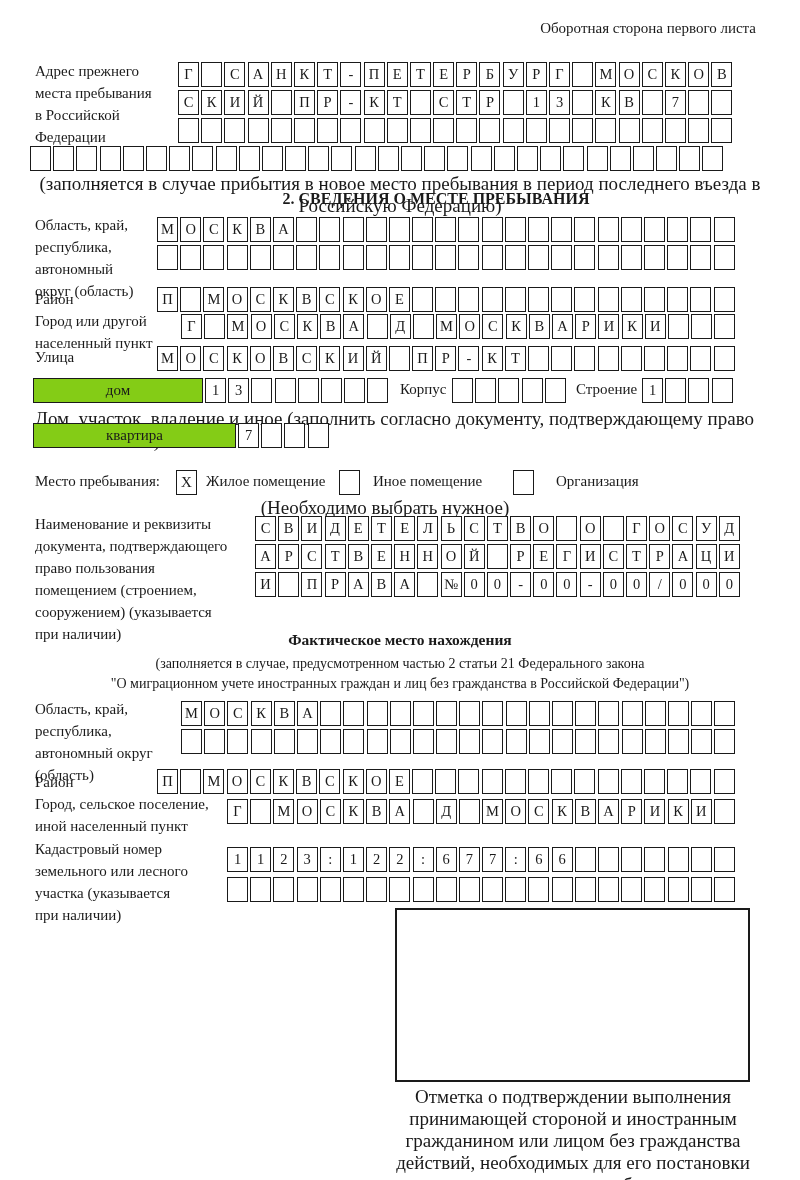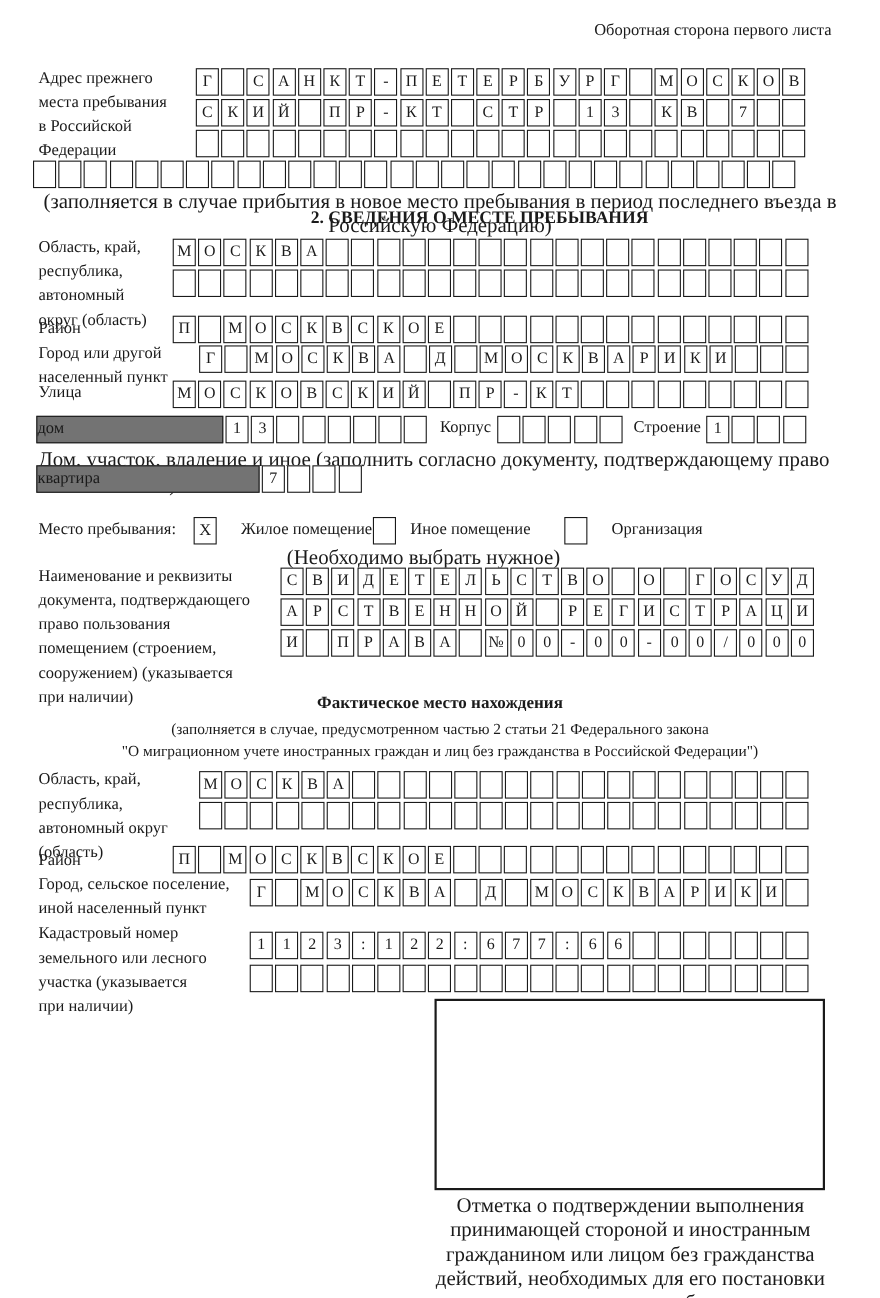--- a/index.html
+++ b/index.html
@@ -11,21 +11,21 @@
   .center{left:0;width:800px;text-align:center;}
   .title{font-weight:bold;font-size:16px;padding-left:36px;}
   .title2{font-weight:bold;font-size:15.5px;}
   .cellrow{position:absolute;white-space:nowrap;height:26px;}
   .cell{display:inline-block;width:19px;height:22.5px;border:1.5px solid #1a1a1a;
         margin-right:2.2px;text-align:center;font-size:14.5px;line-height:22px;
         vertical-align:top;background:#fff;}
   .cbox{position:absolute;width:19px;height:22.5px;border:1.5px solid #1a1a1a;
         text-align:center;font-size:15px;line-height:22px;background:#fff;}
   .wbox{position:absolute;border:1.5px solid #1a1a1a;height:22.5px;line-height:22px;
-        font-size:15px;background:#737373;}
+        text-align:center;font-size:15px;background:#84cc16;}
   .stampbox{position:absolute;border:2px solid #1a1a1a;background:#fff;}
 </style>
 </head>
 <body>
 
 <div id="page">
 
   <div class="abs" style="left:0;top:20px;width:756px;text-align:right;font-size:15px;">Оборотная сторона первого листа</div>
 
   <div class="abs lbl" style="left:35px;top:60px;">Адрес прежнего
@@ -63,21 +63,21 @@
   <div class="cellrow" style="left:452px;top:378px;"><span class="cell"></span><span class="cell"></span><span class="cell"></span><span class="cell"></span><span class="cell"></span></div>
   <div class="abs" style="left:576px;top:381px;font-size:15px;">Строение</div>
   <div class="cellrow" style="left:642px;top:378px;"><span class="cell">1</span><span class="cell"></span><span class="cell"></span><span class="cell"></span></div>
   <div class="abs cap" style="left:35px;top:408px;">Дом, участок, владение и иное (заполнить согласно документу, подтверждающему право собственности)</div>
 
   <div class="wbox" style="left:33px;top:423px;width:201px;">квартира</div>
   <div class="cellrow" style="left:238px;top:423px;"><span class="cell">7</span><span class="cell"></span><span class="cell"></span><span class="cell"></span></div>
 
   <div class="abs" style="left:35px;top:473px;font-size:15px;">Место пребывания:</div>
   <div class="cbox" style="left:176px;top:470px;">X</div>
-  <div class="abs" style="left:219px;top:473px;font-size:15px;">Жилое помещение</div>
+  <div class="abs" style="left:206px;top:473px;font-size:15px;">Жилое помещение</div>
   <div class="cbox" style="left:339px;top:470px;"></div>
   <div class="abs" style="left:373px;top:473px;font-size:15px;">Иное помещение</div>
   <div class="cbox" style="left:513px;top:470px;"></div>
   <div class="abs" style="left:556px;top:473px;font-size:15px;">Организация</div>
   <div class="abs cap" style="left:0;top:497px;width:770px;text-align:center;">(Необходимо выбрать нужное)</div>
 
   <div class="abs lbl" style="left:35px;top:513px;">Наименование и реквизиты
 документа, подтверждающего
 право пользования
 помещением (строением,

